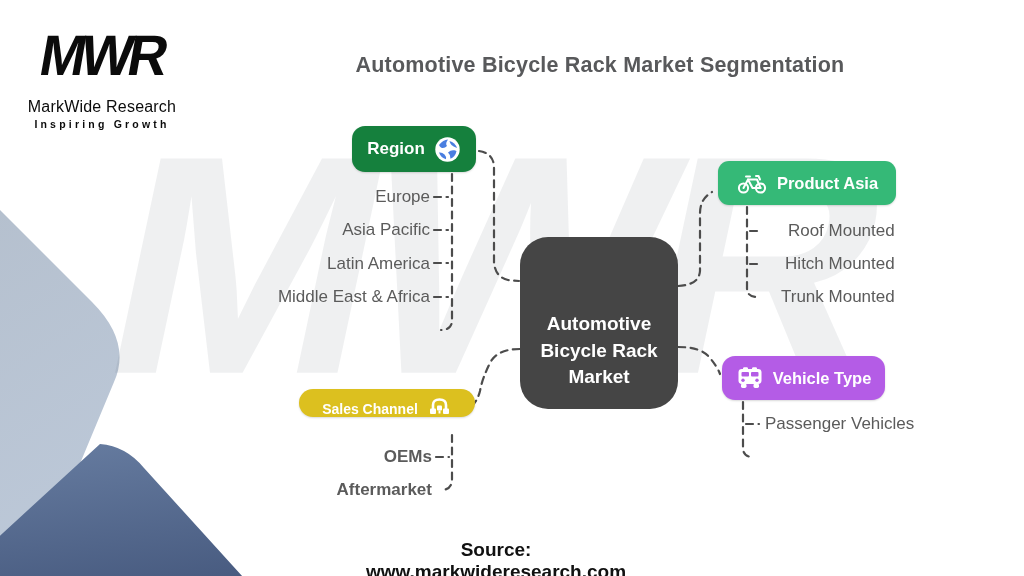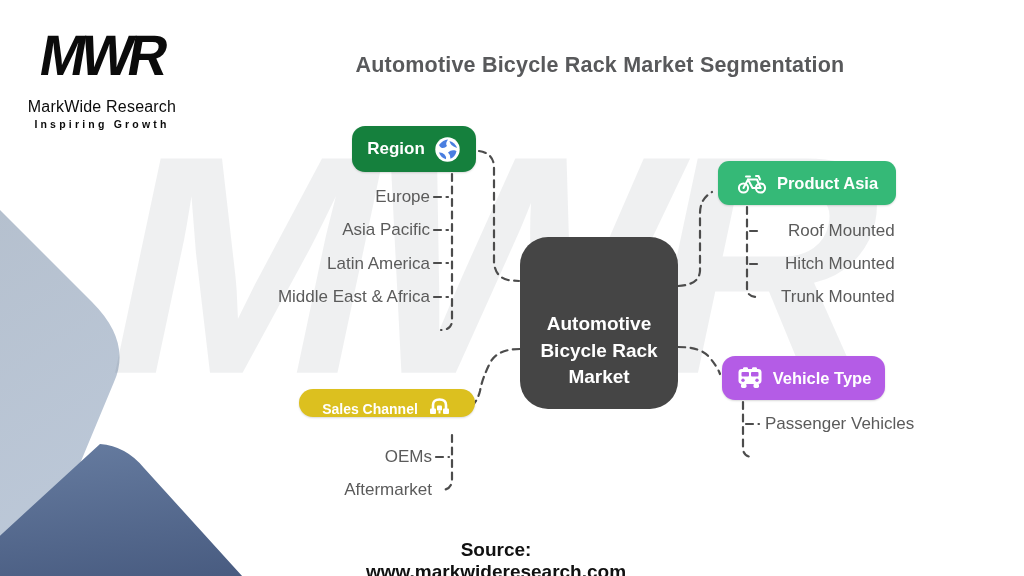--- a/index.html
+++ b/index.html
@@ -38,21 +38,21 @@
   .pill-sales{left:299px;top:389px;width:176px;height:28px;border-radius:18px;font-size:14px;align-items:flex-end;}
   .pill-vehicle{left:722px;top:356px;width:163px;height:44px;border-radius:13px;font-size:16.5px;}
   .center-node{position:absolute;left:520px;top:237px;width:158px;height:172px;
     border-radius:28px;display:flex;flex-direction:column;align-items:center;
     justify-content:center;padding-top:56px;box-sizing:border-box;
     color:#fff;font-weight:bold;font-size:19px;line-height:26.5px;text-align:center;}
   
   .seg-list{position:absolute;font-size:17px;color:#5b5b5b;line-height:33.3px;white-space:nowrap;}
   .list-region{left:130px;top:180px;width:300px;text-align:right;}
   .list-product{left:765px;top:214px;text-align:right;line-height:33px;margin-left:16px;}
-  .list-sales{left:232px;top:440px;width:200px;text-align:right;line-height:33px;}
+  .list-sales{left:232px;top:440px;width:200px;text-align:right;line-height:33px;font-weight:bold;}
   .list-vehicle{left:765px;top:407px;text-align:left;line-height:33px;}
   
   .source{position:absolute;left:340px;top:539px;width:312px;text-align:center;
     font-size:19px;font-weight:bold;color:#111;}
   .disclaimer{position:absolute;left:648px;top:546px;width:368px;text-align:right;
     font-size:11.5px;color:#3d3d3d;}
 </style>
 </head>
 <body>
 

